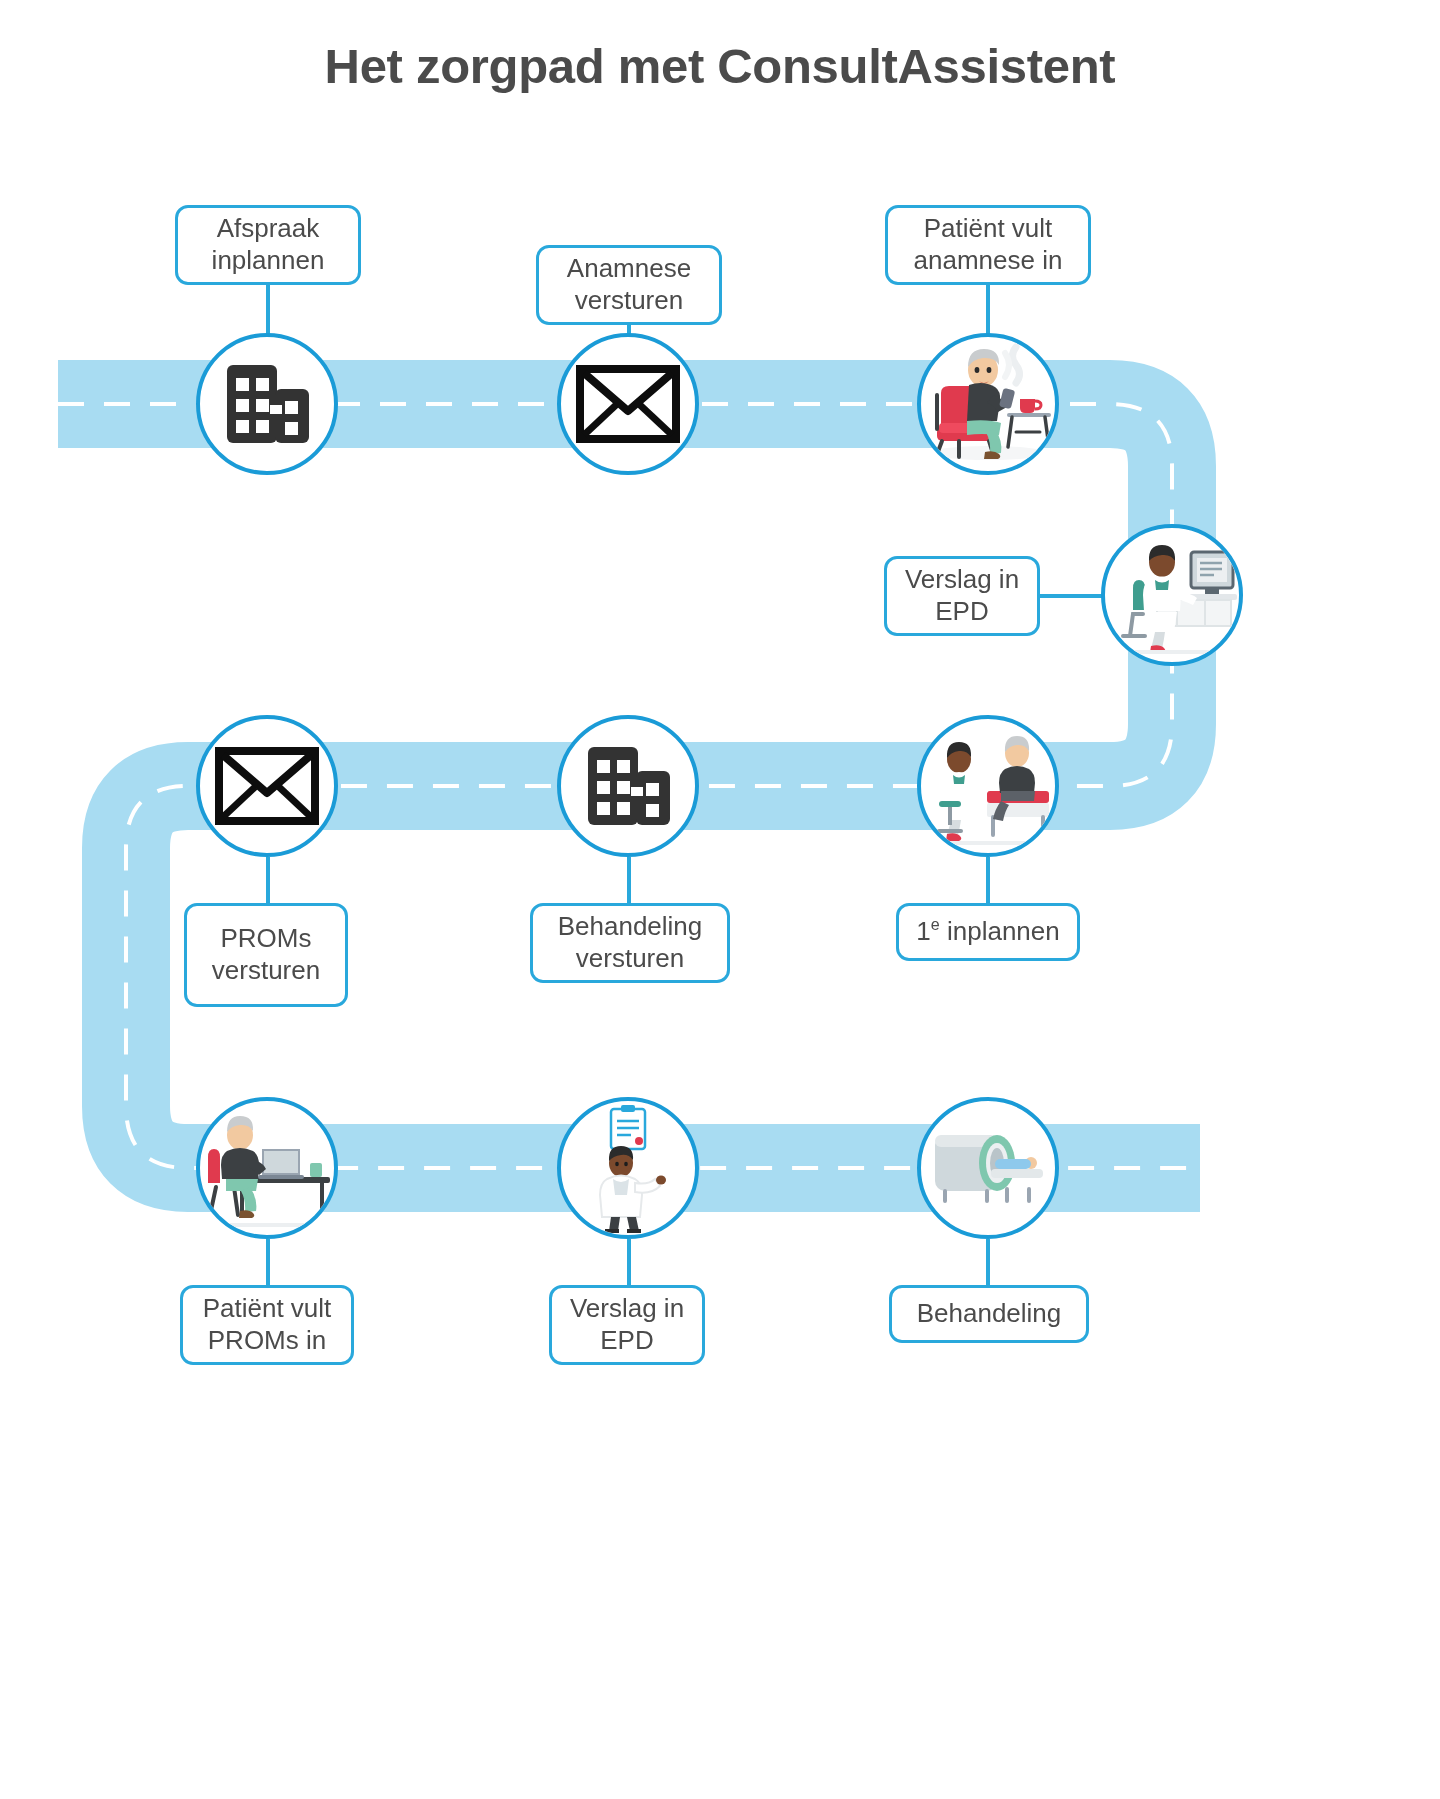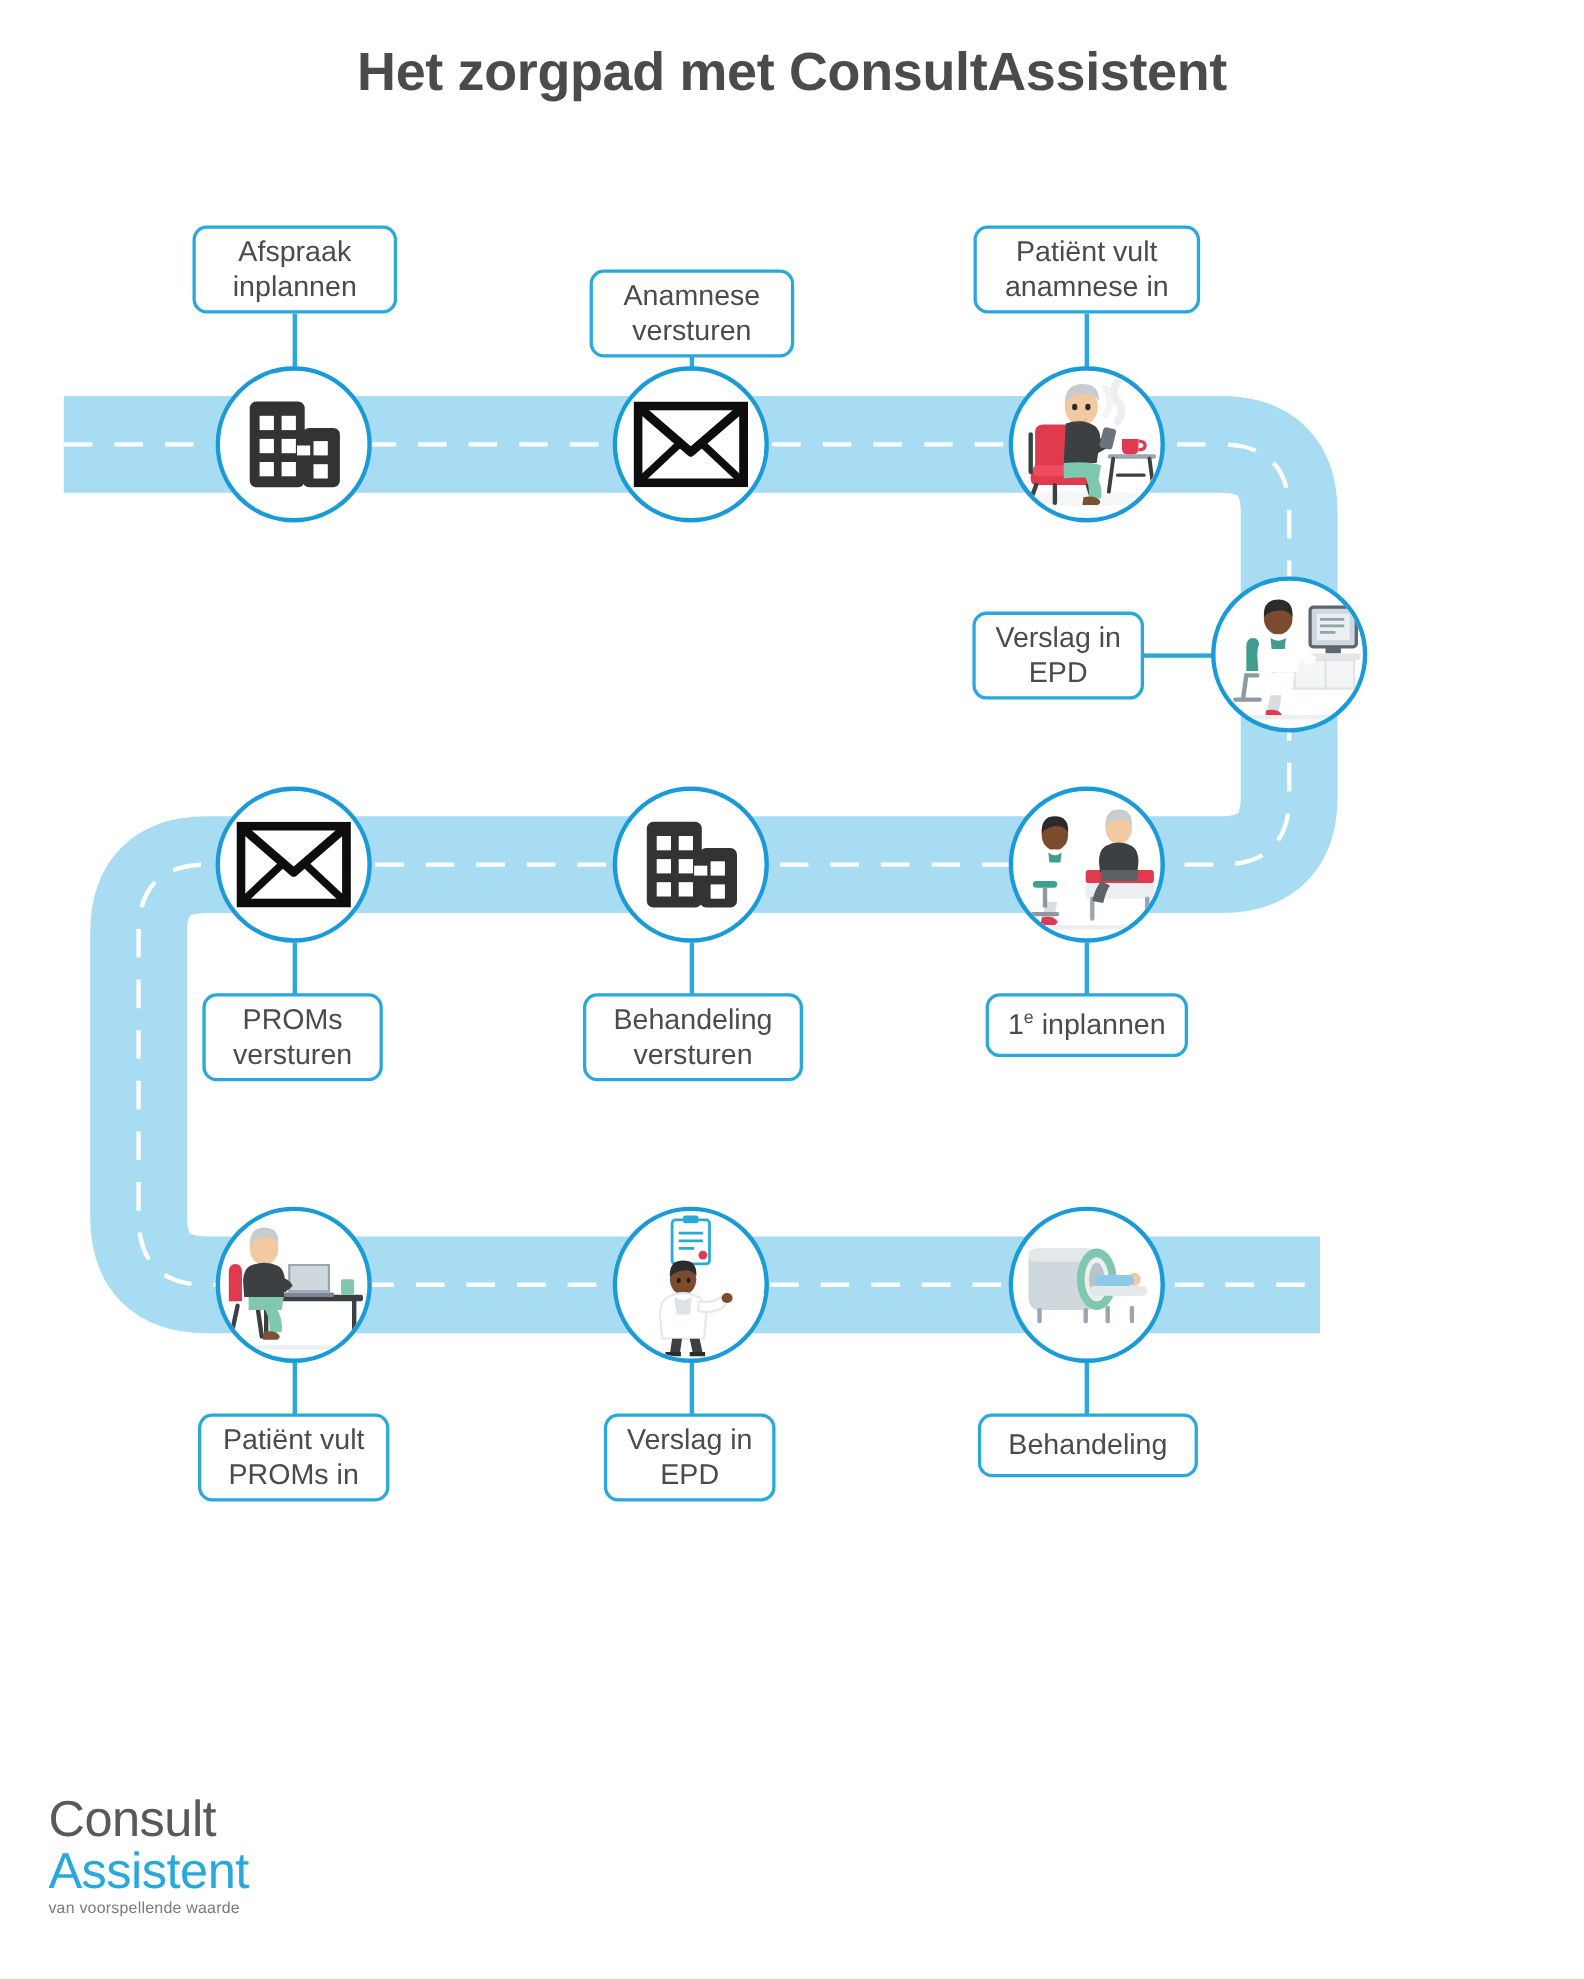--- a/index.html
+++ b/index.html
@@ -264,21 +264,21 @@
 
   <div class="node" style="left:196px; top:715px;">
     <svg width="104" height="78" viewBox="0 0 104 78">
       <rect x="4" y="4" width="96" height="70" fill="#ffffff" stroke="#0d0d0d" stroke-width="8"></rect>
       <path d="M 8 8 L 52 46 L 96 8" fill="none" stroke="#0d0d0d" stroke-width="8" stroke-linejoin="round"></path>
       <path d="M 8 70 L 40 40" fill="none" stroke="#0d0d0d" stroke-width="7"></path>
       <path d="M 96 70 L 64 40" fill="none" stroke="#0d0d0d" stroke-width="7"></path>
     </svg>
   </div>
   <div class="stem v" style="left:266px; top:857px; height:48px;"></div>
-  <div class="label-box" style="left:184px; top:903px; width:164px; height:80px;">
+  <div class="label-box" style="left:184px; top:903px; width:164px; height:104px;">
     <span>PROMs versturen</span>
   </div>
 
   <div class="node" style="left:196px; top:1097px;">
     <svg width="134" height="134" viewBox="0 0 134 134">
 
       <rect x="34" y="76" width="96" height="6" rx="2" fill="#3c4043"></rect>
       <path d="M42 82 v32 M122 82 v32" stroke="#3c4043" stroke-width="4" stroke-linecap="round"></path>
 
       <path d="M62 48 h38 v26 h-38 z" fill="#9aa5b1"></path>
@@ -352,19 +352,14 @@
       <rect x="74" y="58" width="36" height="10" rx="5" fill="#8ec9ec"></rect>
       <path d="M86 88 v12 M108 88 v12" stroke="#9aa5b1" stroke-width="4" stroke-linecap="round"></path>
       <path d="M24 90 v10 M66 90 v10" stroke="#9aa5b1" stroke-width="4" stroke-linecap="round"></path>
     </svg>
   </div>
   <div class="stem v" style="left:986px; top:1239px; height:48px;"></div>
   <div class="label-box" style="left:889px; top:1285px; width:200px; height:58px;">
     <span>Behandeling</span>
   </div>
 
-  <div class="logo">
-    <div class="l1">Consult</div>
-    <div class="l2">Assistent</div>
-    <div class="l3">van voorspellende waarde</div>
-  </div>
 
 </div>
 
 </body></html>

